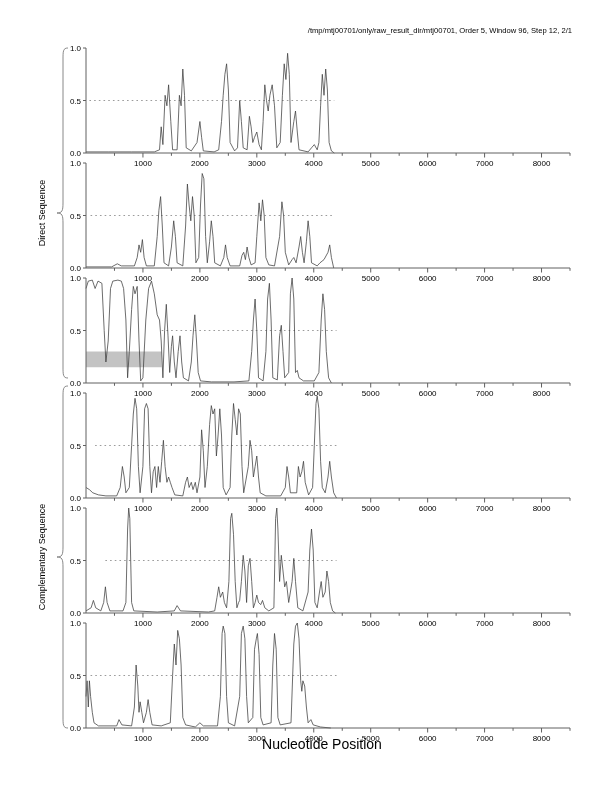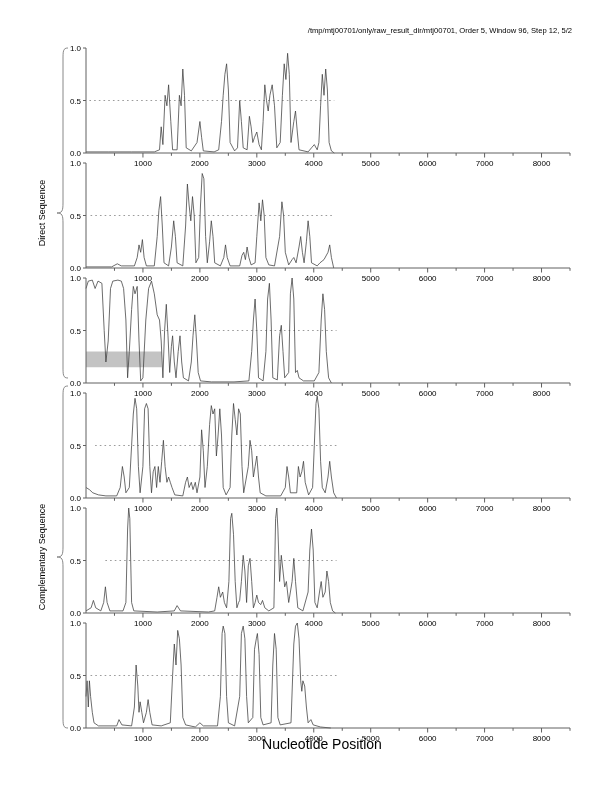--- a/index.html
+++ b/index.html
@@ -21,21 +21,21 @@
     transform:rotate(-90deg);
   }
   .group-label.direct{width:120px;height:12px;left:-17px;top:207px;}
   .group-label.comp{width:170px;height:12px;left:-42px;top:551px;}
   #plots{position:absolute;left:0;top:0;}
 </style>
 </head>
 <body>
 
 <div>
-  <div class="plot-title">/tmp/mtj00701/only/raw_result_dir/mtj00701, Order 5, Window 96, Step 12, 5/2</div>
+  <div class="plot-title">/tmp/mtj00701/only/raw_result_dir/mtj00701, Order 5, Window 96, Step 12, 2/1</div>
 
   <div class="group-label direct">Direct Sequence</div>
   <div class="group-label comp">Complementary Sequence</div>
 
   <svg id="plots" width="612" height="792">
     <path d="M68,48 C63,48 63,51 63,60 L63,203 C63,211 62,213 57,213 C62,213 63,215 63,223 L63,366 C63,375 63,378 68,378" fill="none" stroke="#7a7a7a" stroke-width="0.9"></path>
     <path d="M68,386 C63,386 63,389 63,398 L63,547 C63,555 62,557 57,557 C62,557 63,559 63,567 L63,716 C63,725 63,728 68,728" fill="none" stroke="#7a7a7a" stroke-width="0.9"></path>
   <g>
         <line x1="89.4164705882353" x2="334.2635294117647" y1="100.5" y2="100.5" stroke="#9b9b9b" stroke-width="1.2" stroke-dasharray="1.6 3.1"></line>
         <polyline points="86.0,151.9 108.8,151.9 131.6,151.9 154.3,151.9 159.5,149.8 161.2,126.8 162.9,144.6 165.1,95.3 166.9,105.8 168.6,84.8 170.8,121.5 172.6,149.8 177.1,149.8 179.4,95.3 181.1,105.8 182.8,69.0 184.5,95.3 186.2,147.8 191.3,150.9 197.0,142.5 199.9,121.5 201.6,137.3 203.3,150.9 214.1,151.9 218.7,149.8 221.5,121.5 223.2,95.3 224.9,74.3 226.6,63.8 228.4,90.0 230.1,142.5 234.6,150.9 237.5,147.8 239.7,100.5 241.4,121.5 243.2,147.8 247.1,149.8 249.4,116.3 251.1,126.8 252.8,142.5 254.5,137.3 256.8,132.0 259.1,144.6 261.4,149.8 263.1,121.5 264.8,84.8 266.5,100.5 268.2,111.0 269.9,95.3 272.2,84.8 274.5,105.8 276.8,147.8 280.2,142.5 282.4,95.3 284.2,63.8 285.9,79.5 287.6,53.3 289.3,74.3 291.0,142.5 293.8,121.5 295.5,111.0 297.3,132.0 299.0,149.8 308.1,151.9 311.5,147.8 314.3,144.6 317.2,149.8 318.9,142.5 320.6,105.8 322.3,74.3 324.0,95.3 325.7,69.0 327.4,90.0 329.1,142.5 331.4,150.9 334.3,153.0" fill="none" stroke="#3c3c3c" stroke-width="0.75" stroke-linejoin="round"></polyline>

